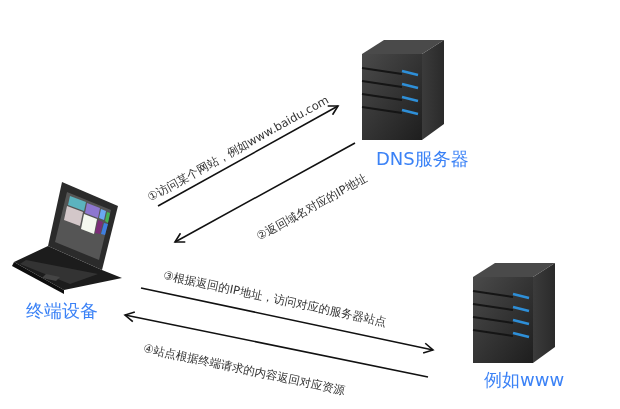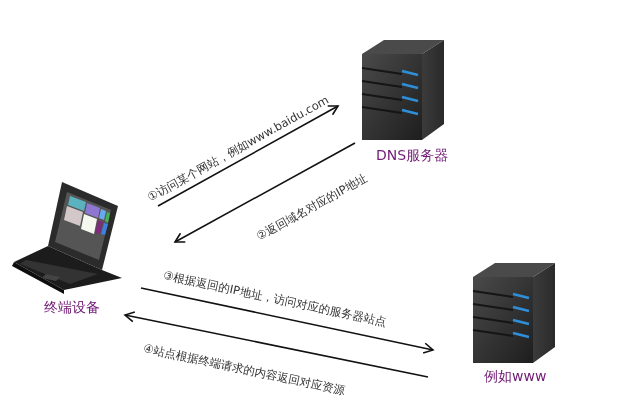--- a/index.html
+++ b/index.html
@@ -1,19 +1,19 @@
 <!DOCTYPE html>
 <html><head>
 <meta charset="utf-8">
 <style>
   html, body { margin:0; padding:0; background:#ffffff; }
   body { width:620px; height:409px; position:relative; overflow:hidden;
          font-family:"DejaVu Sans", sans-serif; }
   svg.stage { position:absolute; left:0; top:0; }
-  .node-label { position:absolute; font-size:14px; color:#701a75; white-space:nowrap; }
+  .node-label { position:absolute; font-size:18px; color:#3b82f6; white-space:nowrap; }
   .step-label { position:absolute; font-size:11.5px; color:#333; white-space:nowrap; transform-origin:0 0; }
 </style>
 </head>
 <body>
 
 <svg class="stage" width="620" height="409" viewBox="0 0 620 409">
   <defs>
     <linearGradient id="srvFront" x1="0" y1="0" x2="1" y2="1">
       <stop offset="0" stop-color="#4a4a4a"></stop>
       <stop offset="1" stop-color="#1e1e1e"></stop>
@@ -77,20 +77,20 @@
         <line x1="40" y1="78" x2="56" y2="82" stroke="#2e8fd8" stroke-width="2.5"></line>
       </g>
   </g>
 
   <line x1="158" y1="206" x2="338" y2="106" stroke="#111" stroke-width="1.6" marker-end="url(#arrowHead)"></line>
   <line x1="355" y1="143" x2="175" y2="242" stroke="#111" stroke-width="1.6" marker-end="url(#arrowHead)"></line>
   <line x1="141" y1="288" x2="433" y2="350" stroke="#111" stroke-width="1.6" marker-end="url(#arrowHead)"></line>
   <line x1="428" y1="377" x2="125" y2="315" stroke="#111" stroke-width="1.6" marker-end="url(#arrowHead)"></line>
 </svg>
 
-<div class="node-label" style="left:44px; top:299px;font-family:Liberation Serif, serif;">终端设备</div>
+<div class="node-label" style="left:26px; top:299px;font-family:Liberation Serif, serif;">终端设备</div>
 <div class="node-label" style="left:376px; top:147px;">DNS服务器</div>
 <div class="node-label" style="left:484px; top:368px;">例如www</div>
 
 <div class="step-label" style="left:145px; top:192px; transform:rotate(-29deg);">①访问某个网站，例如www.baidu.com</div>
 <div class="step-label" style="left:254px; top:231px; transform:rotate(-29deg);">②返回域名对应的IP地址</div>
 <div class="step-label" style="left:165px; top:268px; transform:rotate(12deg);">③根据返回的IP地址，访问对应的服务器站点</div>
 <div class="step-label" style="left:145px; top:341px; transform:rotate(12deg);">④站点根据终端请求的内容返回对应资源</div>
 
 </body></html>

